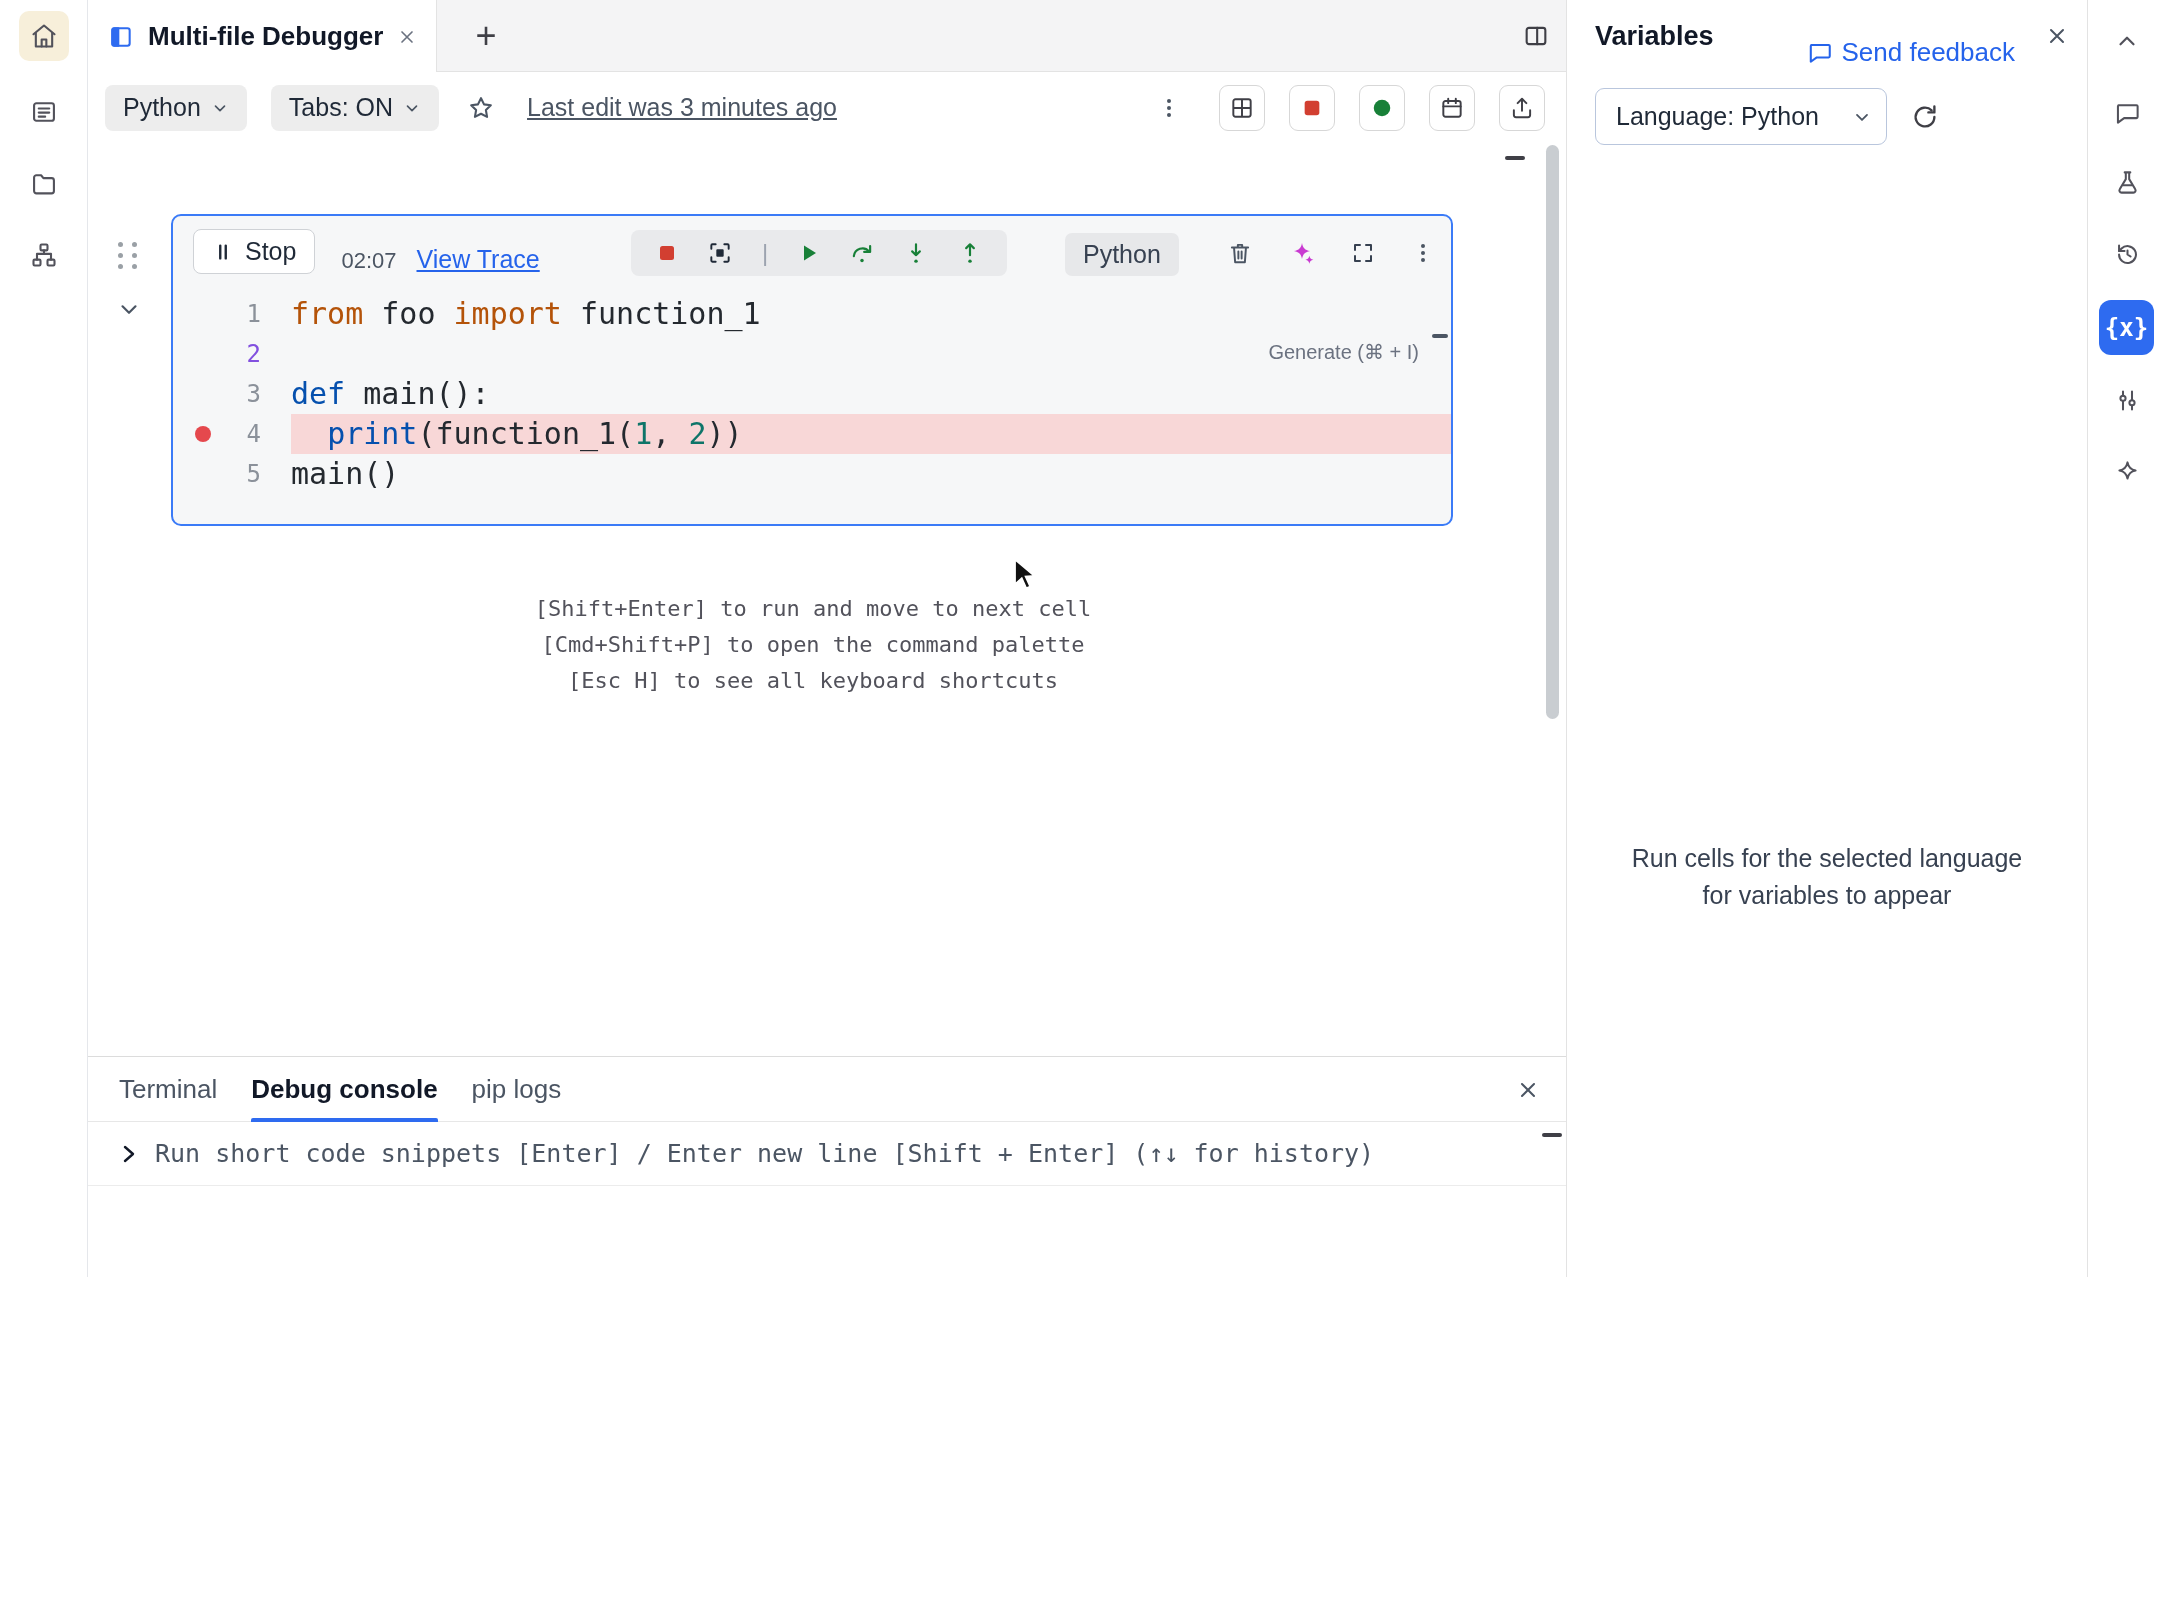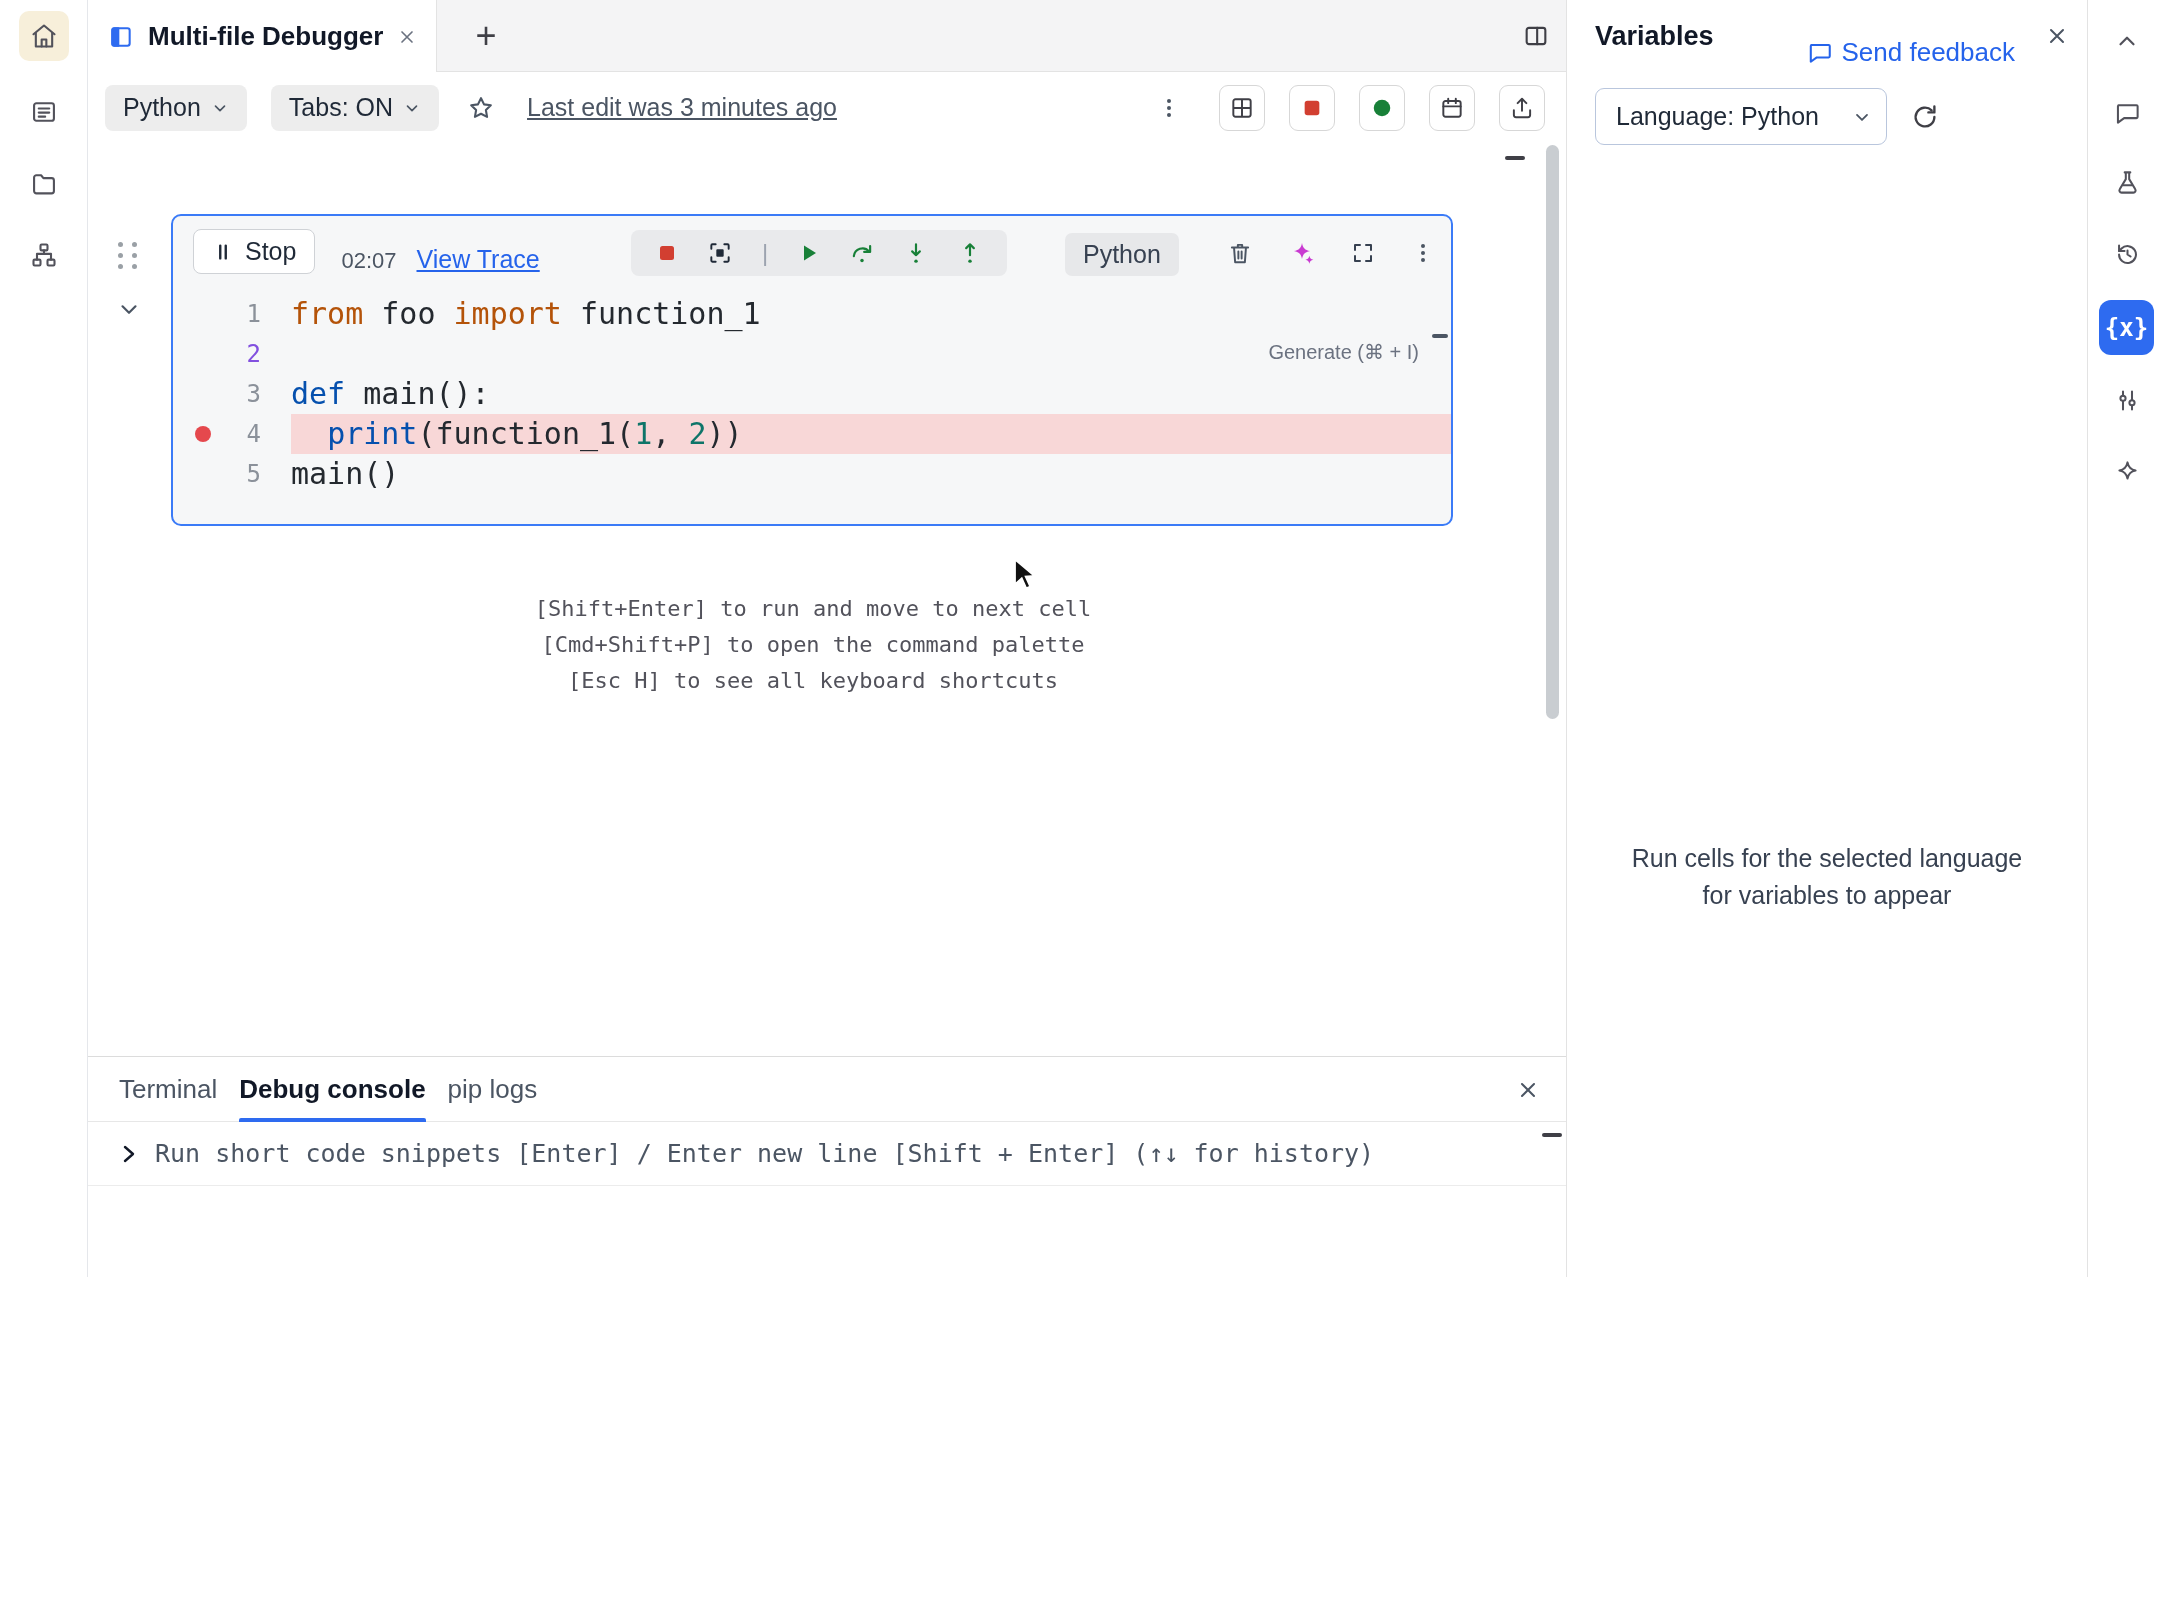--- a/index.html
+++ b/index.html
@@ -68,21 +68,21 @@
   .cell-dash { position:absolute; right:3px; top:118px; width:16px; height:4px; background:#4b5563; border-radius:2px; }
 
   .hints { position:absolute; left:0; top:448px; width:1450px; text-align:center; }
   .hints div { font-family:"DejaVu Sans Mono", monospace; font-size:22px; color:#52525b; line-height:36px; }
 
   .scroll-thumb { position:absolute; left:1458px; top:2px; width:13px; height:574px; background:#c9cdd1; border-radius:7px; }
   .content-dash { position:absolute; left:1417px; top:13px; width:20px; height:4px; background:#3f3f46; border-radius:2px; }
 
   
   .bottom-panel { position:absolute; left:88px; top:1056px; width:1478px; height:557px; background:#fff; border-top:1px solid #dcdcdc; }
-  .bp-tabs { position:relative; height:65px; border-bottom:1px solid #e7e7e7; display:flex; align-items:center; padding-left:31px; gap:22px; }
+  .bp-tabs { position:relative; height:65px; border-bottom:1px solid #e7e7e7; display:flex; align-items:center; padding-left:31px; gap:34px; }
   .bp-tab { height:65px; display:flex; align-items:center; font-size:26px; color:#4b5563; position:relative; }
   .bp-tab.active { color:#111827; font-weight:700; }
   .bp-tab.active::after { content:""; position:absolute; left:0; right:0; bottom:0; height:4px; background:#2e6bf0; border-radius:2px 2px 0 0; }
   .bp-close { position:absolute; right:26px; top:0; height:65px; display:flex; align-items:center; color:#4b5563; }
   .prompt-row { height:64px; border-bottom:1px solid #ececec; display:flex; align-items:center; padding-left:33px; gap:18px; }
   .prompt-chev { color:#111827; }
   .prompt-text { font-family:"DejaVu Sans Mono", monospace; font-size:25px; color:#4b5563; white-space:nowrap; }
   .panel-dash { position:absolute; left:1454px; top:76px; width:20px; height:4px; background:#3f3f46; border-radius:2px; }
 
   

